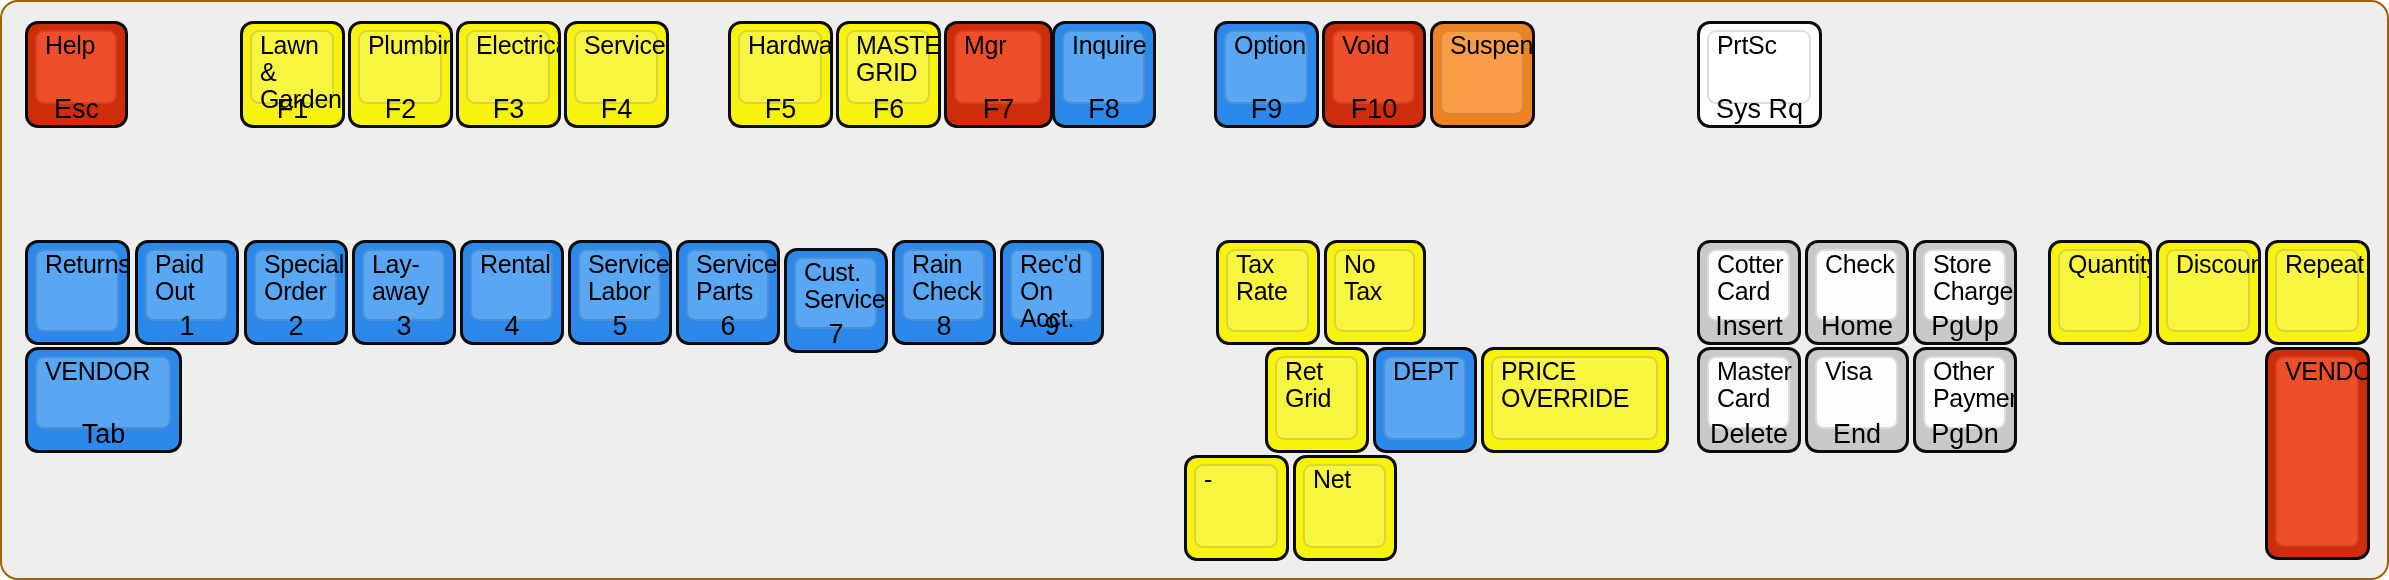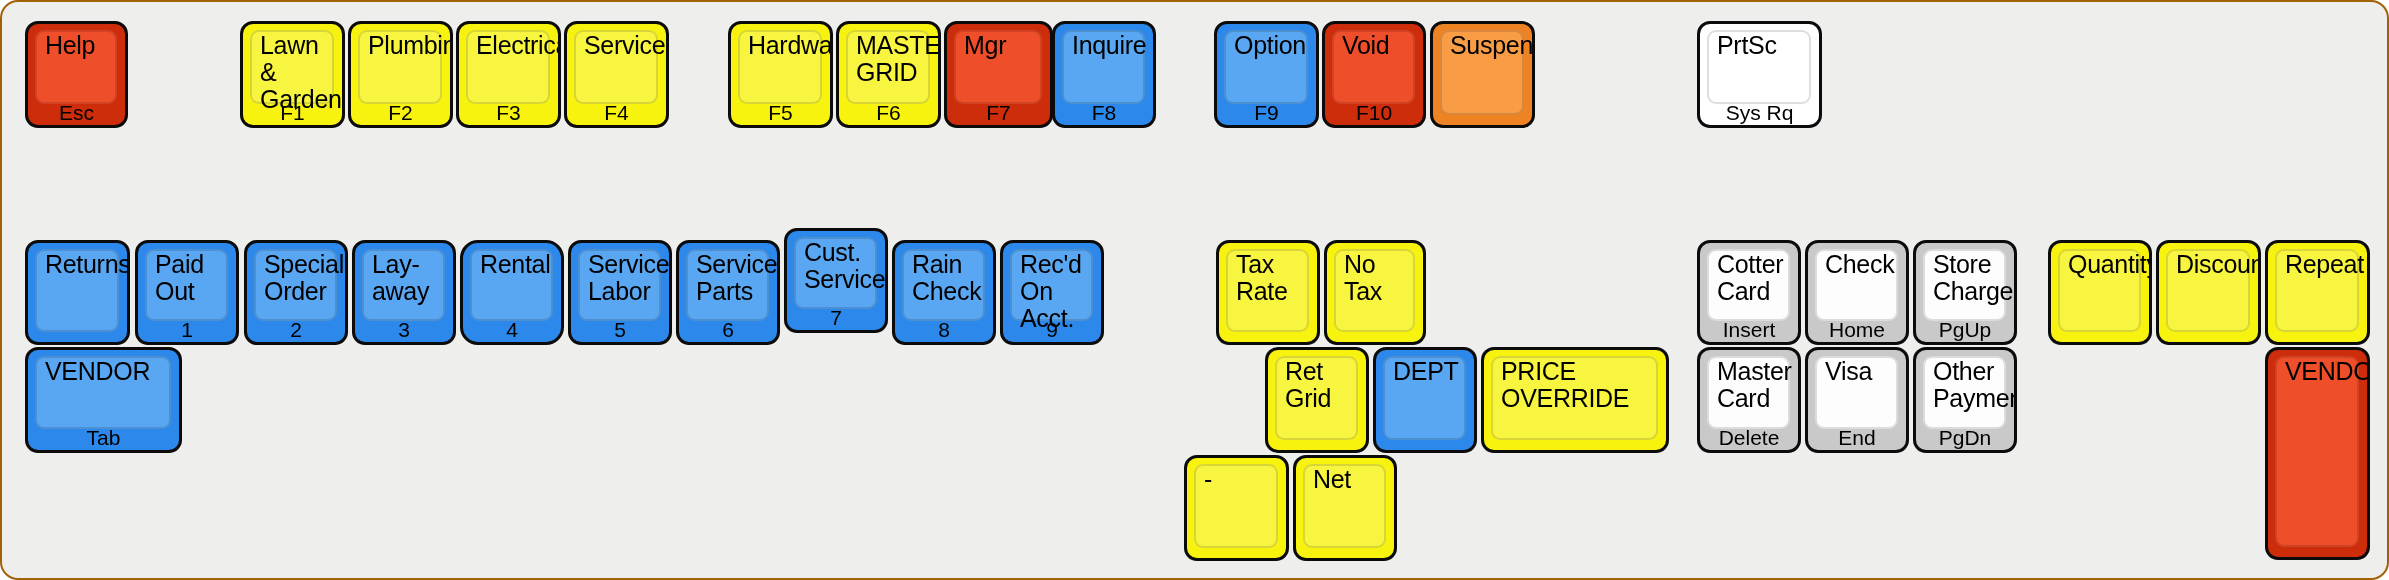--- a/index.html
+++ b/index.html
@@ -35,21 +35,21 @@
     font-size:25px;
     line-height:1.07;
     letter-spacing:-0.3px;
   }
   .lbl div{white-space:nowrap;}
   .sub{
     position:absolute;
     left:0;right:0;bottom:2px;
     text-align:center;
     color:#000;
-    font-size:21px;
+    font-size:27px;
     line-height:1;
   }
 </style>
 </head>
 <body>
 
 <div class="panel">
     <div class="key" style="left: 23px; top: 19px; width: 103px; height: 107px; background: rgb(206, 45, 11);">
       <div class="keytop" style="background: rgb(238, 78, 42);"></div>
       <div class="lbl">
@@ -166,21 +166,21 @@
       <div class="sub">2</div>
     </div>
     <div class="key" style="left: 350px; top: 238px; width: 104px; height: 105px; background: rgb(44, 136, 234);">
       <div class="keytop" style="background: rgb(89, 166, 242);"></div>
       <div class="lbl">
         <div>Lay-</div>
         <div>away</div>
       </div>
       <div class="sub">3</div>
     </div>
-    <div class="key" style="left: 458px; top: 238px; width: 104px; height: 105px; background: rgb(44, 136, 234); border-radius: 18px;">
+    <div class="key" style="left: 458px; top: 238px; width: 104px; height: 105px; background: rgb(44, 136, 234);">
       <div class="keytop" style="background: rgb(89, 166, 242);"></div>
       <div class="lbl">
         <div>Rental</div>
       </div>
       <div class="sub">4</div>
     </div>
     <div class="key" style="left: 566px; top: 238px; width: 104px; height: 105px; background: rgb(44, 136, 234);">
       <div class="keytop" style="background: rgb(89, 166, 242);"></div>
       <div class="lbl">
         <div>Service</div>
@@ -189,21 +189,21 @@
       <div class="sub">5</div>
     </div>
     <div class="key" style="left: 674px; top: 238px; width: 104px; height: 105px; background: rgb(44, 136, 234);">
       <div class="keytop" style="background: rgb(89, 166, 242);"></div>
       <div class="lbl">
         <div>Service</div>
         <div>Parts</div>
       </div>
       <div class="sub">6</div>
     </div>
-    <div class="key" style="left: 782px; top: 226px; width: 104px; height: 105px; background: rgb(44, 136, 234); padding-left: 17px;">
+    <div class="key" style="left: 782px; top: 246px; width: 104px; height: 105px; background: rgb(44, 136, 234); padding-left: 17px;">
       <div class="keytop" style="background: rgb(89, 166, 242);"></div>
       <div class="lbl">
         <div>Cust.</div>
         <div>Services</div>
       </div>
       <div class="sub">7</div>
     </div>
     <div class="key" style="left: 890px; top: 238px; width: 104px; height: 105px; background: rgb(44, 136, 234);">
       <div class="keytop" style="background: rgb(89, 166, 242);"></div>
       <div class="lbl">

